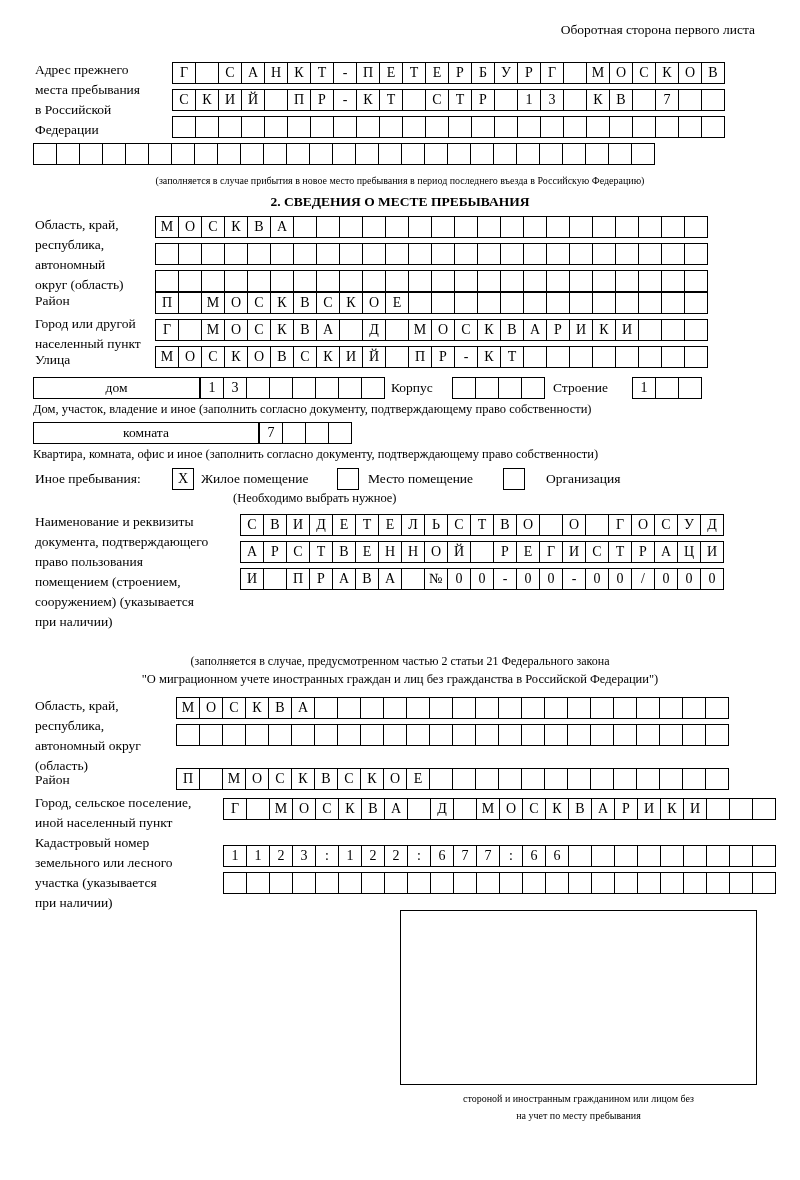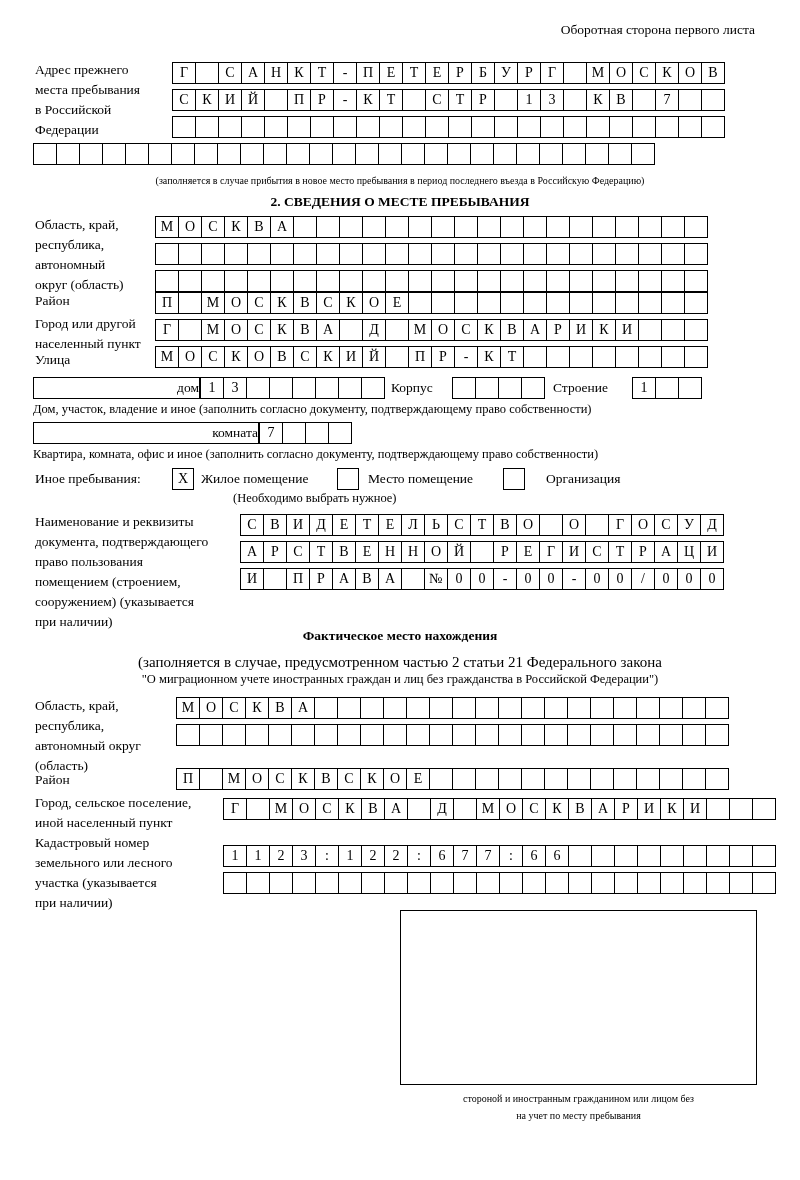--- a/index.html
+++ b/index.html
@@ -28,21 +28,21 @@
     margin-right:-1px;
     box-sizing:border-box;
     font-size:14px;
     line-height:20px;
     text-align:center;
     font-family:"Liberation Serif", serif;
   }
   .cell.blank{}
   .wide-label{
     position:absolute;border:1px solid #000;box-sizing:border-box;
-    height:22px;font-size:13.5px;text-align:right;line-height:20px;
+    height:22px;font-size:13.5px;text-align:center;line-height:20px;
   }
   .chk{
     position:absolute;width:22px;height:22px;border:1px solid #000;
     box-sizing:border-box;text-align:center;font-size:14px;line-height:20px;
   }
   .bigbox{
     position:absolute;border:1px solid #000;box-sizing:border-box;
   }
   .footnote{position:absolute;text-align:center;font-size:10px;line-height:17px;}
 </style>
@@ -457,22 +457,21 @@
       <div class="cell">0</div>
       <div class="cell">-</div>
       <div class="cell">0</div>
       <div class="cell">0</div>
       <div class="cell">/</div>
       <div class="cell">0</div>
       <div class="cell">0</div>
       <div class="cell">0</div>
     </div>
 
-  <div class="center bold" style="left:0;top:628px;width:800px;">Фактическое место нахождения</div>
-  <div class="center" style="left:0;top:654px;width:800px;font-size:15px;">(заполняется в случае, предусмотренном частью 2 статьи 21 Федерального закона</div>
+  <div class="center" style="left:0;top:654px;width:800px;font-size:12px;">(заполняется в случае, предусмотренном частью 2 статьи 21 Федерального закона</div>
   <div class="center" style="left:0;top:672px;width:800px;font-size:12.5px;">"О миграционном учете иностранных граждан и лиц без гражданства в Российской Федерации")</div>
 
   <div class="lbl" style="left:35px;top:696px;">
     <div>Область, край,</div>
     <div>республика,</div>
     <div>автономный округ</div>
     <div>(область)</div>
   </div>
   <div class="grid" id="ar1" style="left:176px;top:697px;">
       <div class="cell">М</div>

